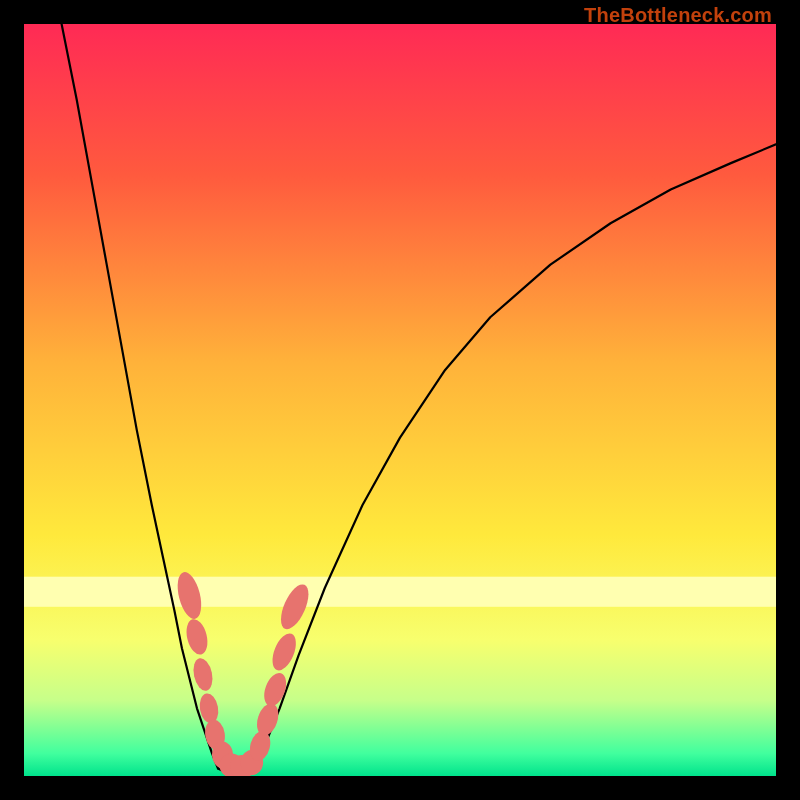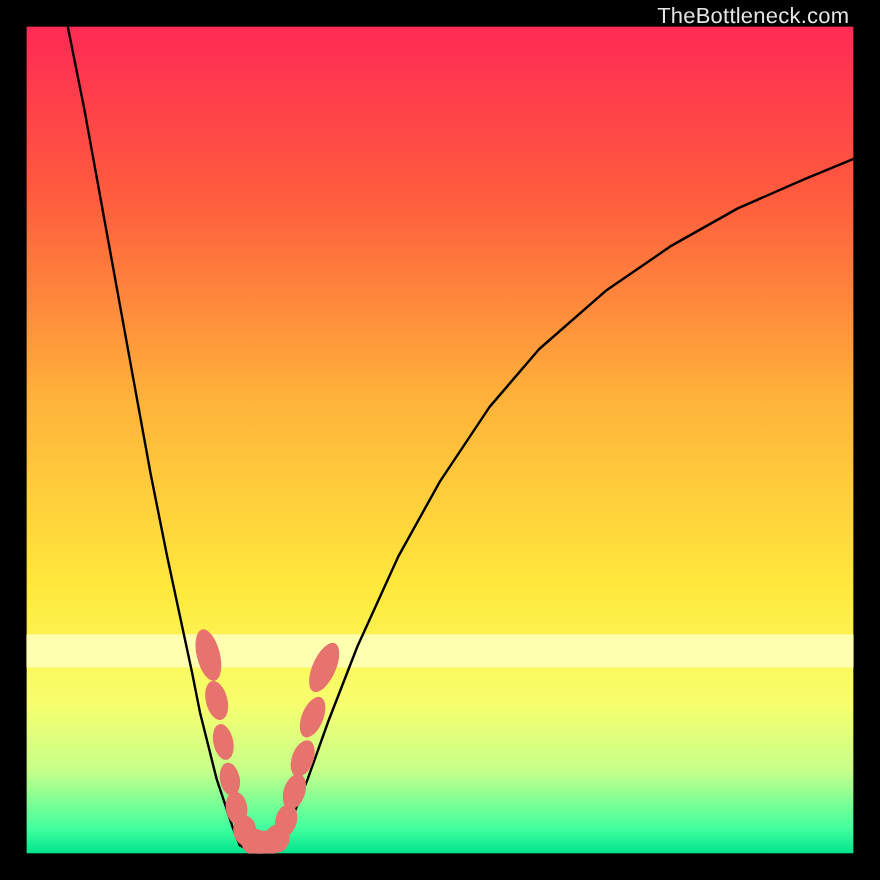--- a/index.html
+++ b/index.html
@@ -24,22 +24,22 @@
     left: 0;
     top: 0;
     width: 752px;
     height: 752px;
   }
   .watermark {
     position: absolute;
     top: 4px;
     right: 28px;
     font-size: 20px;
-    font-weight: 400;
-    color: #e5e5e5;
+    font-weight: 700;
+    color: #c2410c;
     letter-spacing: 0.2px;
   }
   svg {
     display: block;
   }
 </style>
 </head>
 <body>
 
 <div class="watermark">TheBottleneck.com</div>

